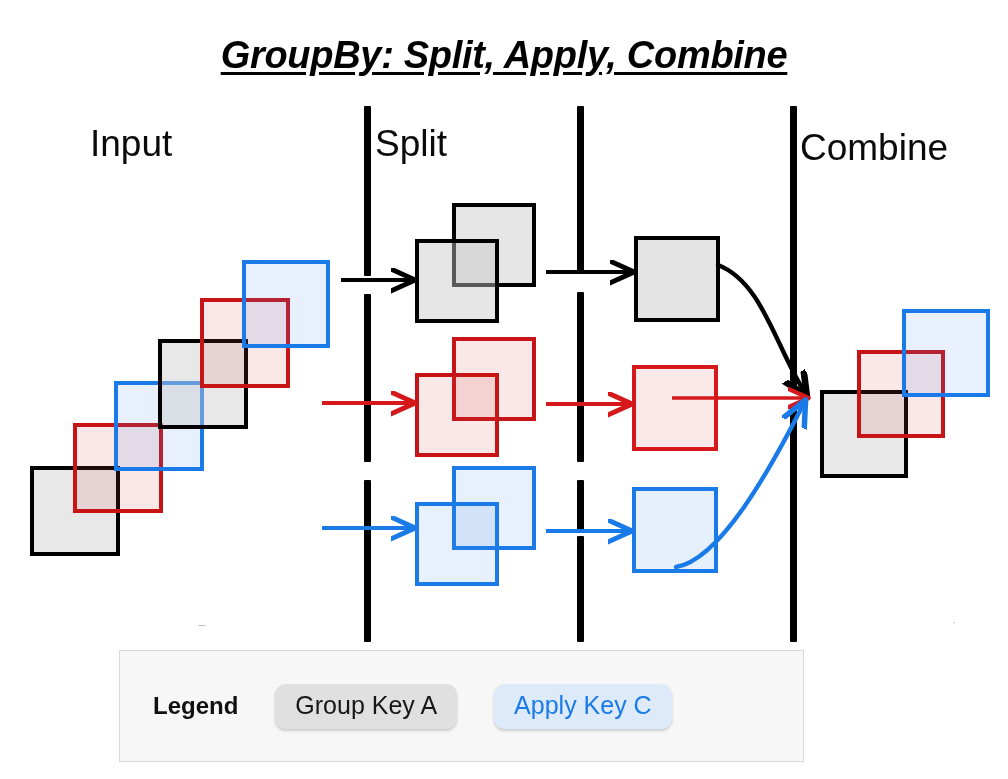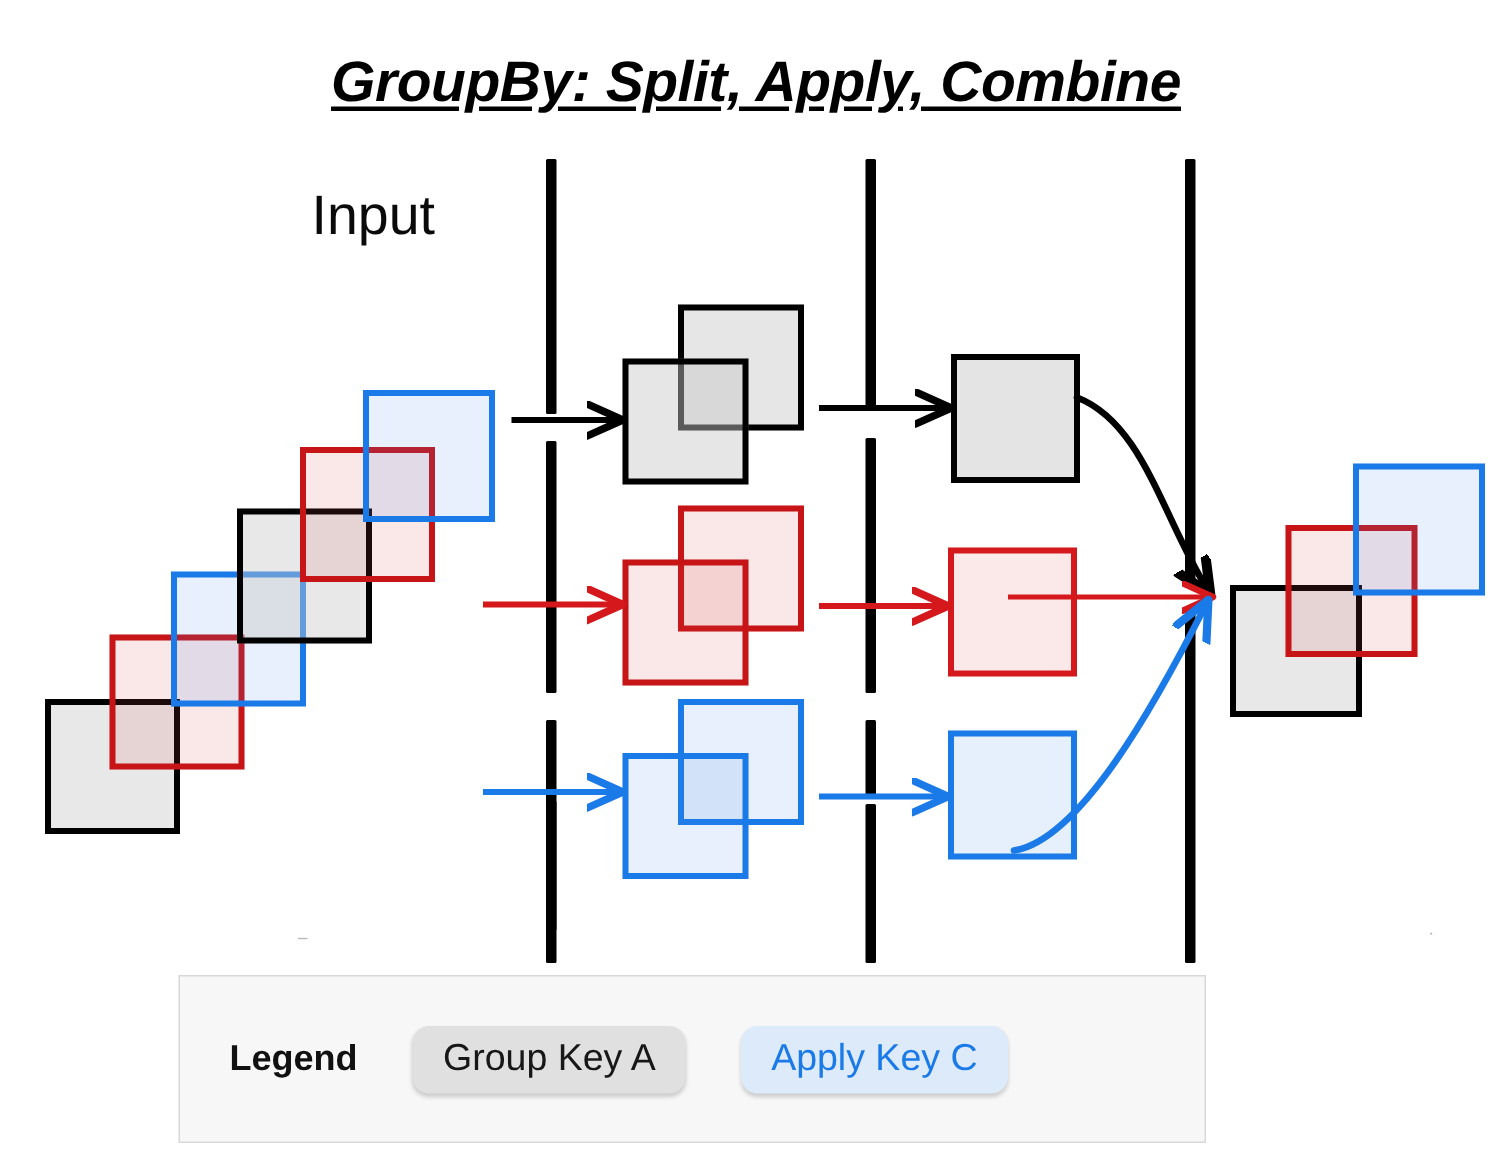--- a/index.html
+++ b/index.html
@@ -34,21 +34,21 @@
     color: #000000;
     letter-spacing: -0.3px;
   }
 
   
   .stage-header {
     position: absolute;
     font-size: 37px;
     font-weight: 400;
     color: #0a0a0a;
-    text-align: right;
+    text-align: left;
     line-height: 1.08;
     white-space: pre-line;
   }
   .divider-stack {
     position: absolute;
     top: 106px;
     width: 7px;
   }
   .divider-seg {
     position: absolute;
@@ -123,20 +123,22 @@
   }
 </style>
 </head>
 <body>
 
 <div id="canvas">
 
   <div id="diagram-title">GroupBy: Split, Apply, Combine</div>
 
   <div class="stage-header" style="left:90px; top:124px; width:200px;">Input</div>
+  <div class="stage-header" style="left:375px; top:124px; width:200px;">Split</div>
+  <div class="stage-header" style="left:800px; top:128px; width:205px;">Combine</div>
 
   <div class="divider-stack" style="left:364px;">
     <div class="divider-seg" style="top:0px;   height:170px;"></div>
     <div class="divider-seg" style="top:188px; height:168px;"></div>
     <div class="divider-seg" style="top:374px; height:140px;"></div>
     <div class="divider-seg" style="top:428px; height:108px;"></div>
   </div>
 
   <div class="divider-stack" style="left:577px;">
     <div class="divider-seg" style="top:0px;   height:168px;"></div>

